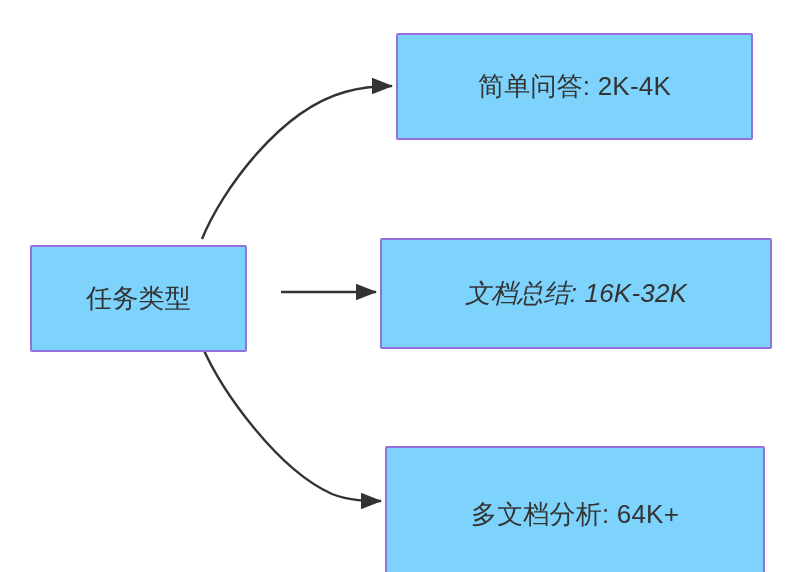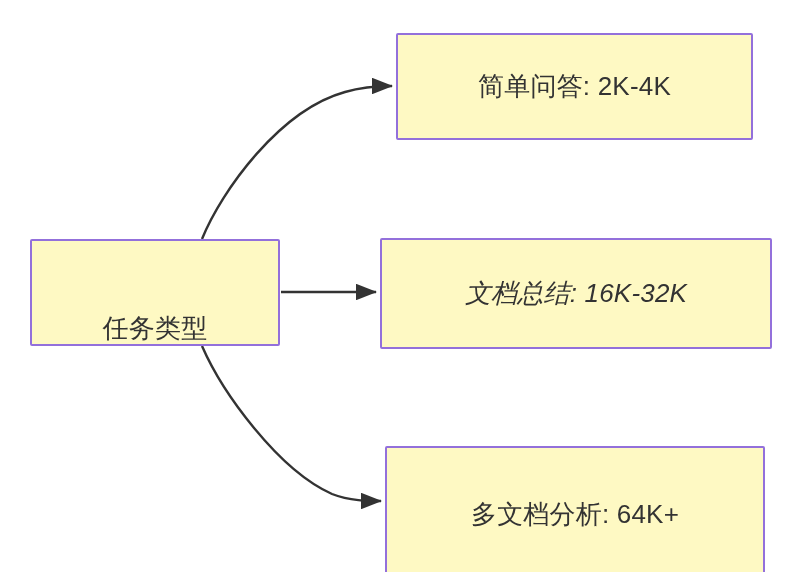--- a/index.html
+++ b/index.html
@@ -21,41 +21,40 @@
     position: absolute;
     left: 0;
     top: 0;
     width: 787px;
     height: 572px;
     pointer-events: none;
   }
   .node {
     position: absolute;
     box-sizing: border-box;
-    background: #fef9c3;
+    background: #7dd3fc;
     border: 2px solid #9370DB;
     border-radius: 2px;
     display: flex;
     align-items: center;
     justify-content: center;
     color: #333333;
     font-size: 26px;
     line-height: 1.2;
     letter-spacing: 0.2px;
     white-space: nowrap;
   }
   .node-label {
     display: block;
   }
   #node-root {
     left: 30px;
-    top: 239px;
-    width: 250px;
+    top: 245px;
+    width: 217px;
     height: 107px;
-    align-items: flex-end;
   }
   #node-simple-qa {
     left: 396px;
     top: 33px;
     width: 357px;
     height: 107px;
   }
   #node-doc-summary {
     left: 380px;
     top: 238px;

